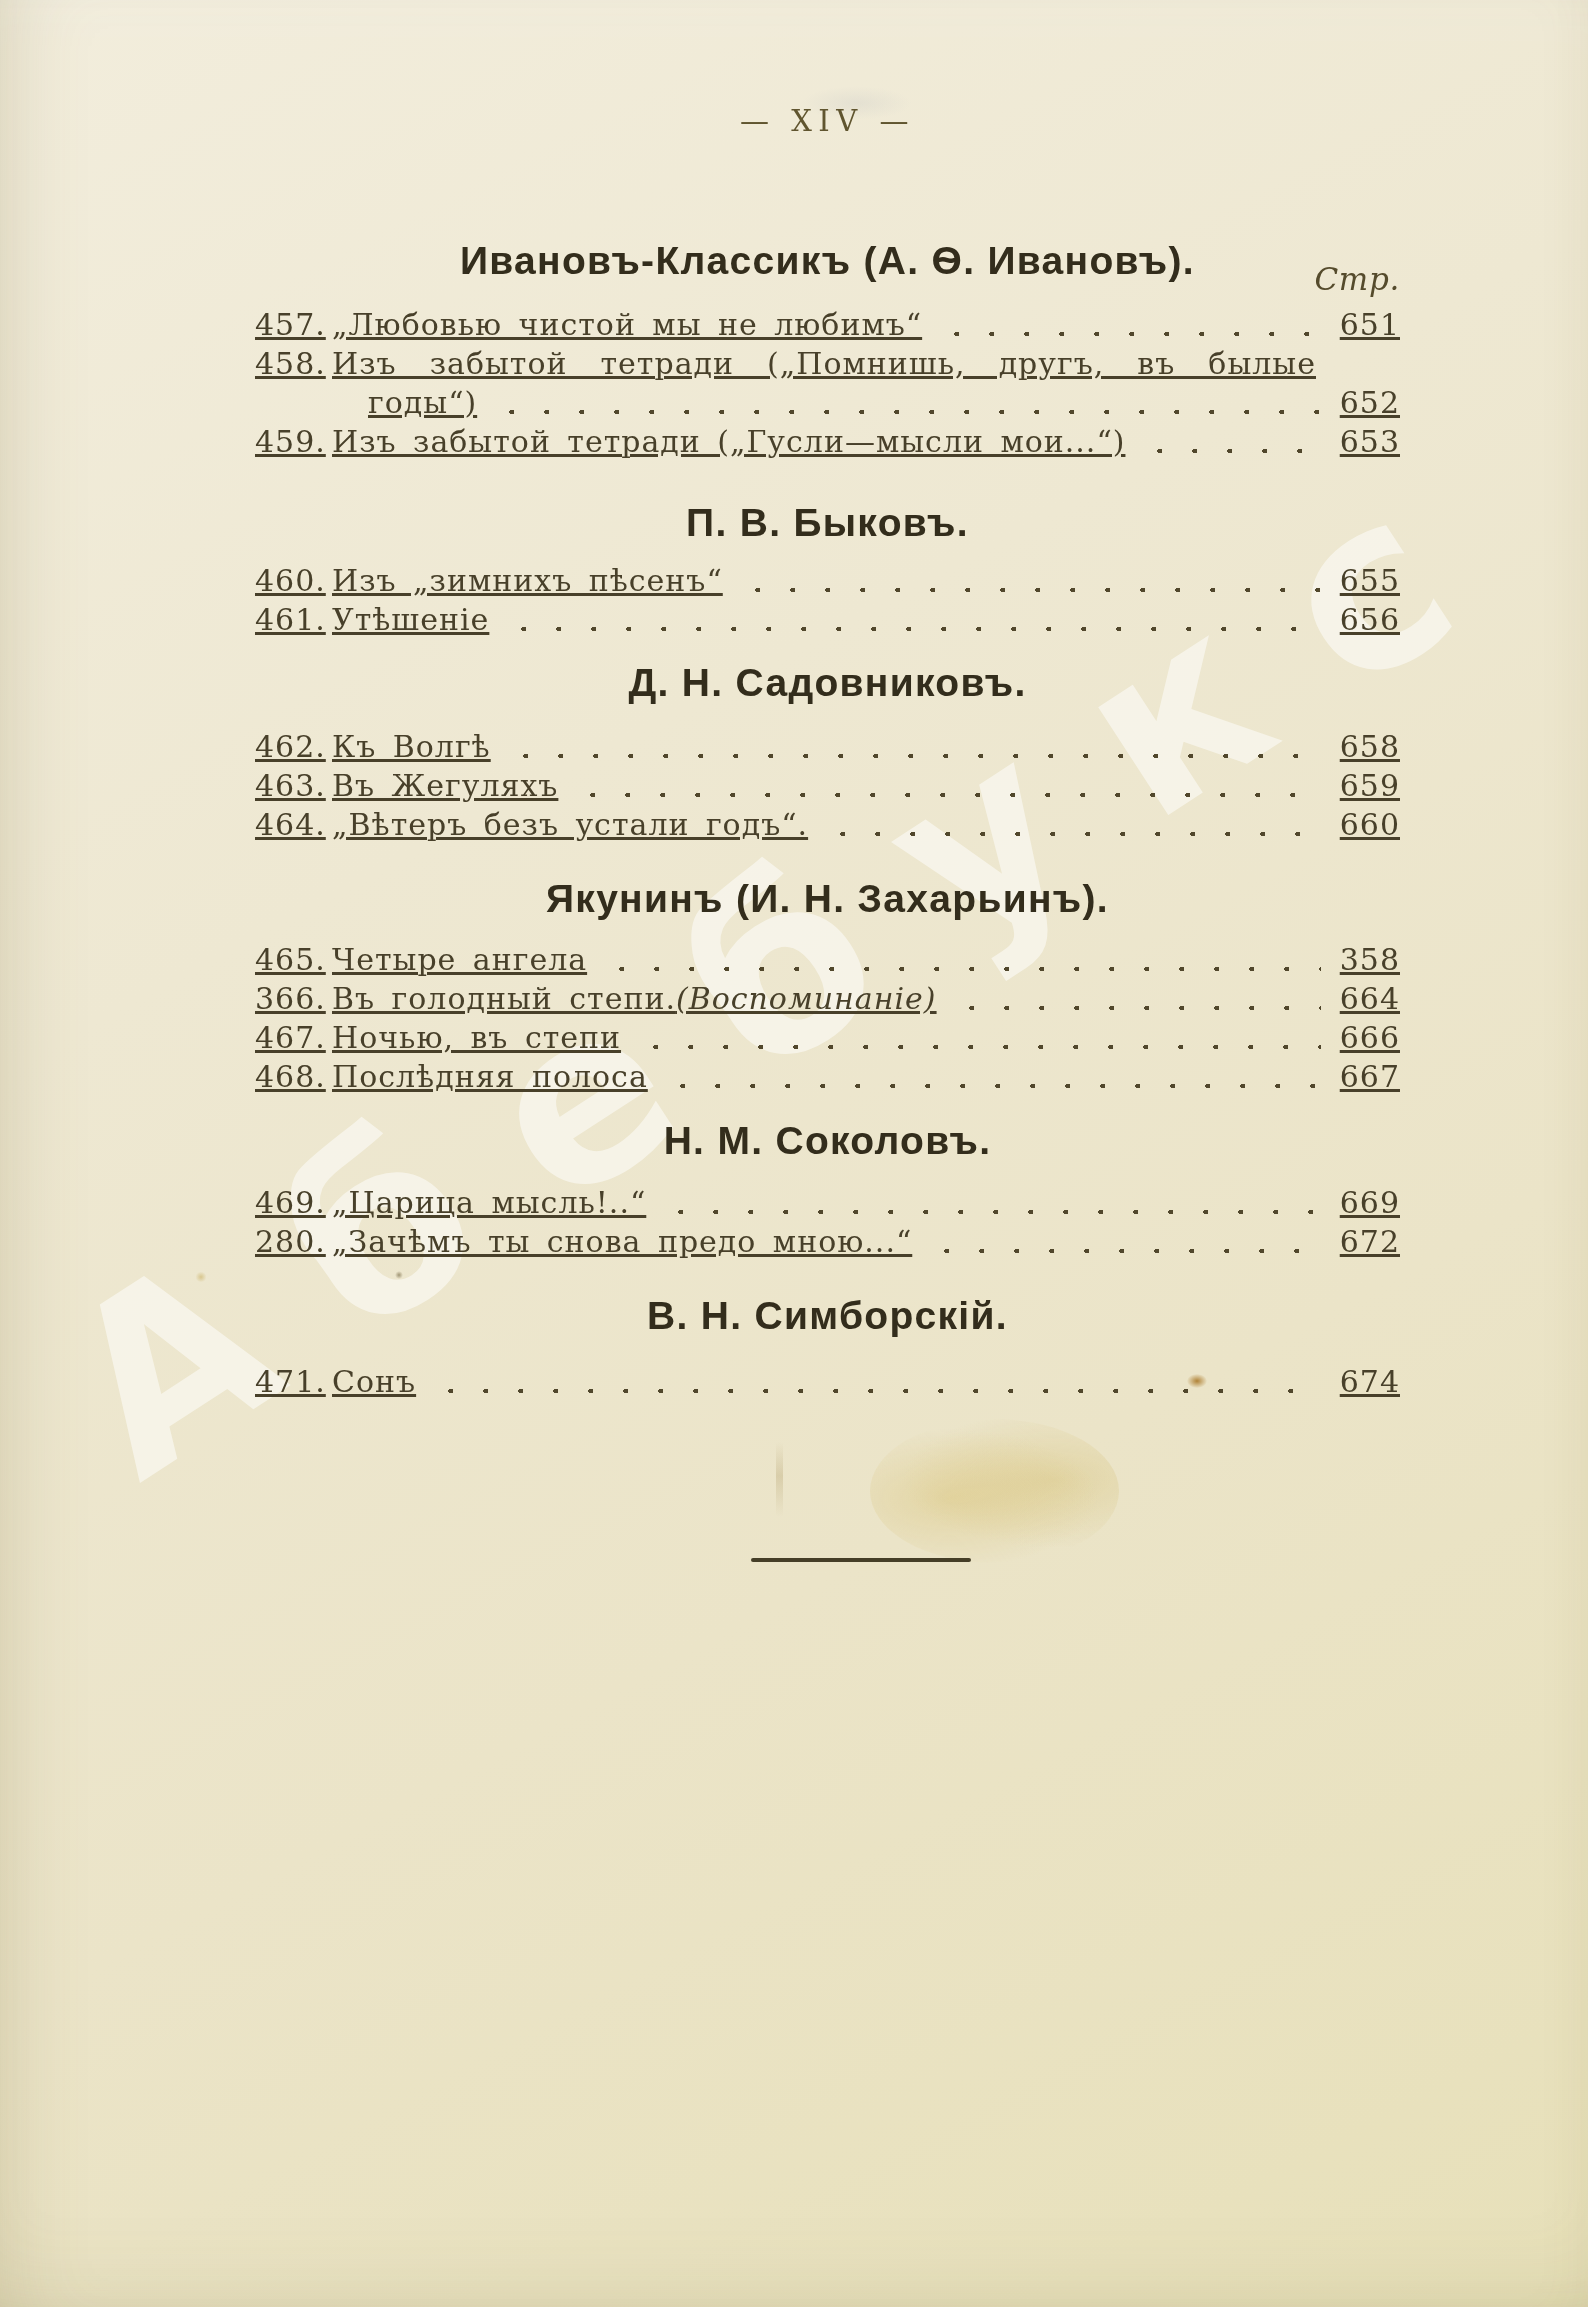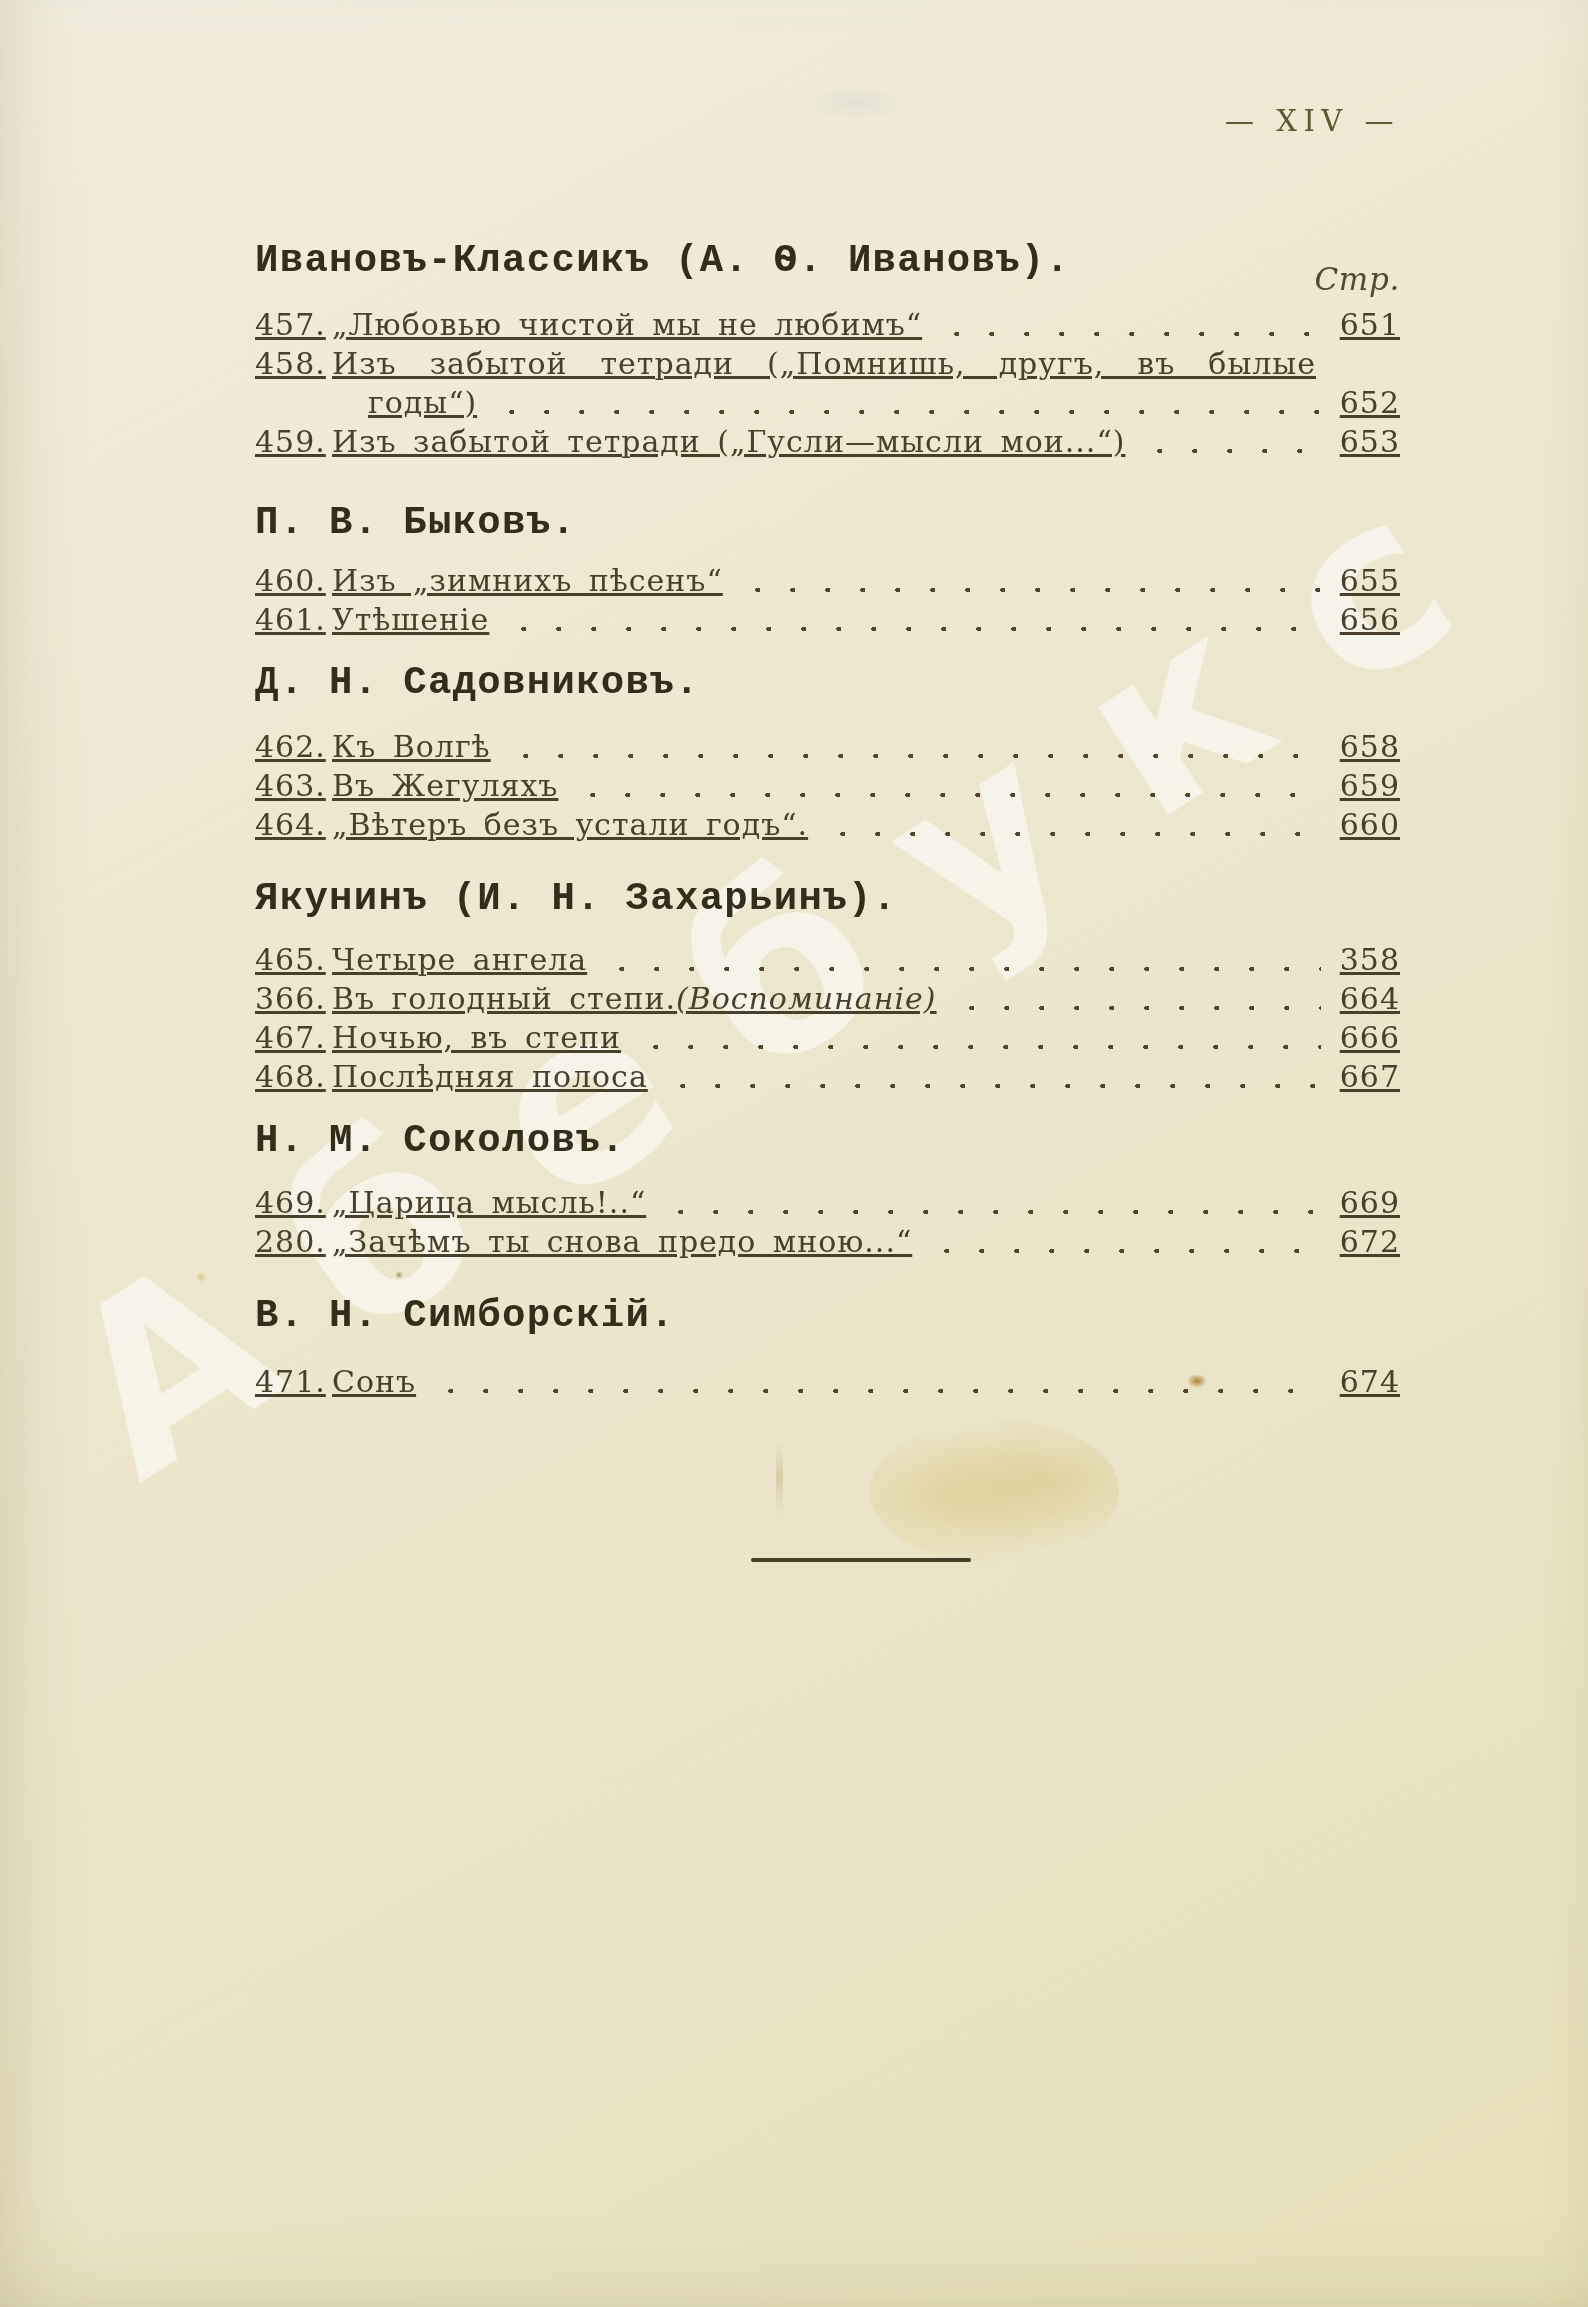--- a/index.html
+++ b/index.html
@@ -65,35 +65,35 @@
     pointer-events:none;
   }
   
   .content{
     position:absolute;left:255px;top:0;width:1145px;height:100%;
     z-index:3;
     color:#48402a;
   }
   .folio{
     position:absolute;left:0;right:0;top:105px;
-    text-align:right;
+    text-align:center;
     font-size:29px;line-height:33px;
     letter-spacing:6.5px;
     color:#60552f;
   }
   .section{position:absolute;left:0;right:0;}
   .s1{top:237px}.s2{top:499px}.s3{top:659px}.s4{top:875px}.s5{top:1117px}.s6{top:1292px}
   .s1 .entries{margin-top:19.6px}.s2 .entries{margin-top:13.7px}.s3 .entries{margin-top:19.6px}
   .s4 .entries{margin-top:17px}.s5 .entries{margin-top:18.3px}.s6 .entries{margin-top:22px}
   .author-heading{
-    font-family:Liberation Mono, monospace;
+    font-family:Liberation Sans, sans-serif;
     font-weight:700;
     font-size:39px;line-height:48px;
     letter-spacing:1.3px;
-    text-align:left;
+    text-align:center;
     color:#332d1c;
   }
   .pg-label{
     position:absolute;right:0;top:26px;
     font-style:italic;
     font-size:31px;line-height:33px;
     letter-spacing:0.7px;
     color:#554b2c;
   }
   .section:not(.s1) .pg-label{display:none;}

